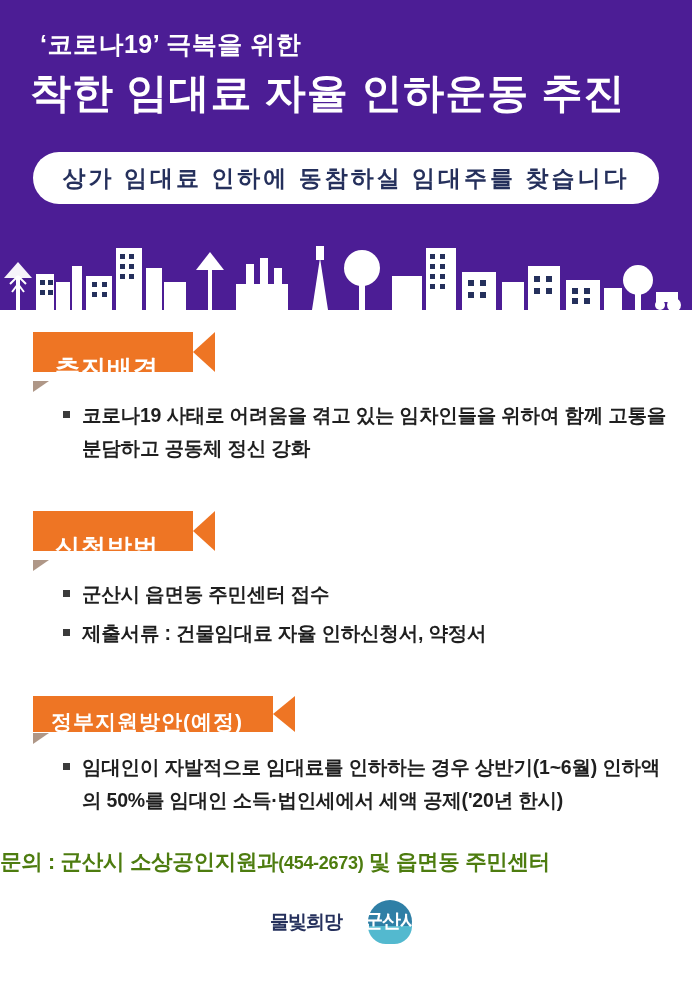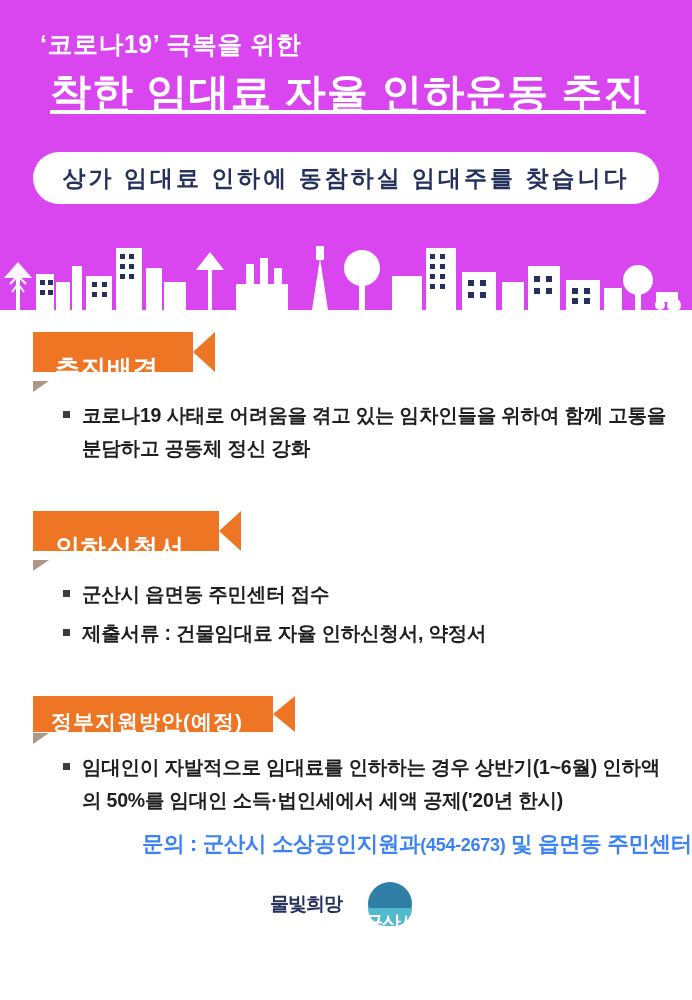--- a/index.html
+++ b/index.html
@@ -11,44 +11,43 @@
     background: #ffffff;
     position: relative;
     overflow: hidden;
   }
 
   
   .hero {
     position: relative;
     width: 692px;
     height: 310px;
-    background: #d946ef;
+    background: #4c1d95;
     overflow: hidden;
   }
 
   .hero-sub {
     position: absolute;
     top: 28px;
     left: 40px;
     color: #ffffff;
     font-size: 25px;
     font-weight: bold;
     letter-spacing: 0.5px;
   }
 
   .hero-title {
     position: absolute;
     top: 66px;
-    left: 50px;
+    left: 30px;
     color: #ffffff;
     font-size: 41px;
     font-weight: bold;
     letter-spacing: 1px;
     white-space: nowrap;
-    text-decoration: underline;
   }
 
   .hero-pill {
     position: absolute;
     top: 152px;
     left: 33px;
     width: 626px;
     height: 52px;
     background: #ffffff;
     border-radius: 26px;
@@ -153,26 +152,26 @@
     font-size: 19.5px;
     font-weight: bold;
     line-height: 33px;
     letter-spacing: -0.2px;
   }
   .spacer-22 { height: 22px; }
   .spacer-40 { height: 40px; }
 
   
   .contact {
-    text-align: right;
-    color: #3b82f6;
+    text-align: left;
+    color: #4d7c0f;
     font-size: 21.5px;
     font-weight: bold;
     letter-spacing: -0.3px;
-    margin-top: 12px;
+    margin-top: 30px;
   }
   .contact .small {
     font-size: 18px;
   }
 
   
   .logo-row {
     margin-top: 24px;
     display: flex;
     align-items: center;
@@ -211,21 +210,20 @@
   .logo-badge .gs {
     position: absolute;
     left: 0;
     top: 8px;
     width: 62px;
     text-align: center;
     color: #ffffff;
     font-size: 19px;
     font-weight: bold;
     letter-spacing: -1px;
-    margin-top: 20px;
   }
 </style>
 </head>
 <body>
 
 <div class="hero">
   <div class="hero-sub">‘코로나19’ 극복을 위한</div>
   <div class="hero-title">착한 임대료 자율 인하운동 추진</div>
 
   <div class="hero-pill">
@@ -326,21 +324,21 @@
       <div class="bullet">
         <span class="marker"></span>
         <span class="text">코로나19 사태로 어려움을 겪고 있는 임차인들을 위하여 함께 고통을 분담하고 공동체 정신 강화</span>
       </div>
     </div>
   </div>
 
   <div class="spacer-40"></div>
 
   <div class="section">
-    <div class="tag">인하신청서</div>
+    <div class="tag">신청방법</div>
     <div class="tag-shadow"></div>
     <div class="bullets">
       <div class="bullet">
         <span class="marker"></span>
         <span class="text">군산시 읍면동 주민센터 접수</span>
       </div>
       <div class="bullet">
         <span class="marker"></span>
         <span class="text">제출서류 : 건물임대료 자율 인하신청서, 약정서</span>
       </div>

